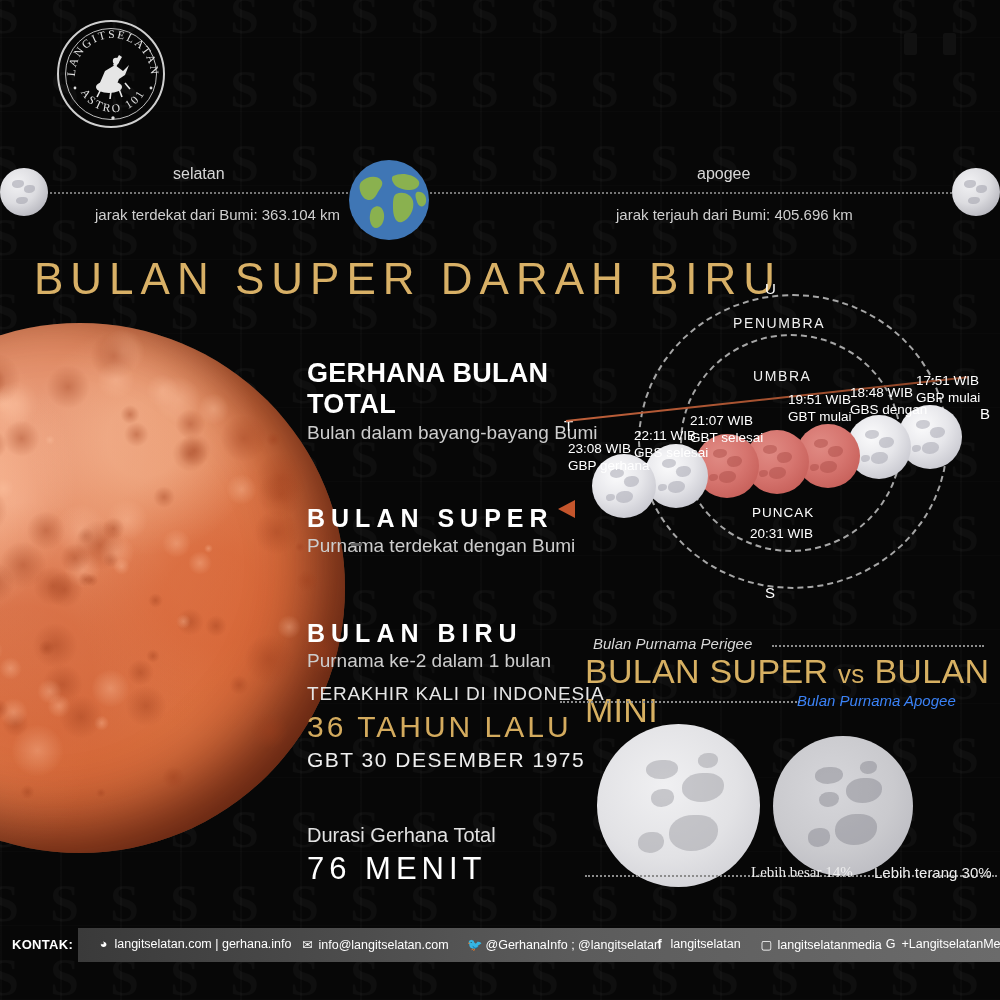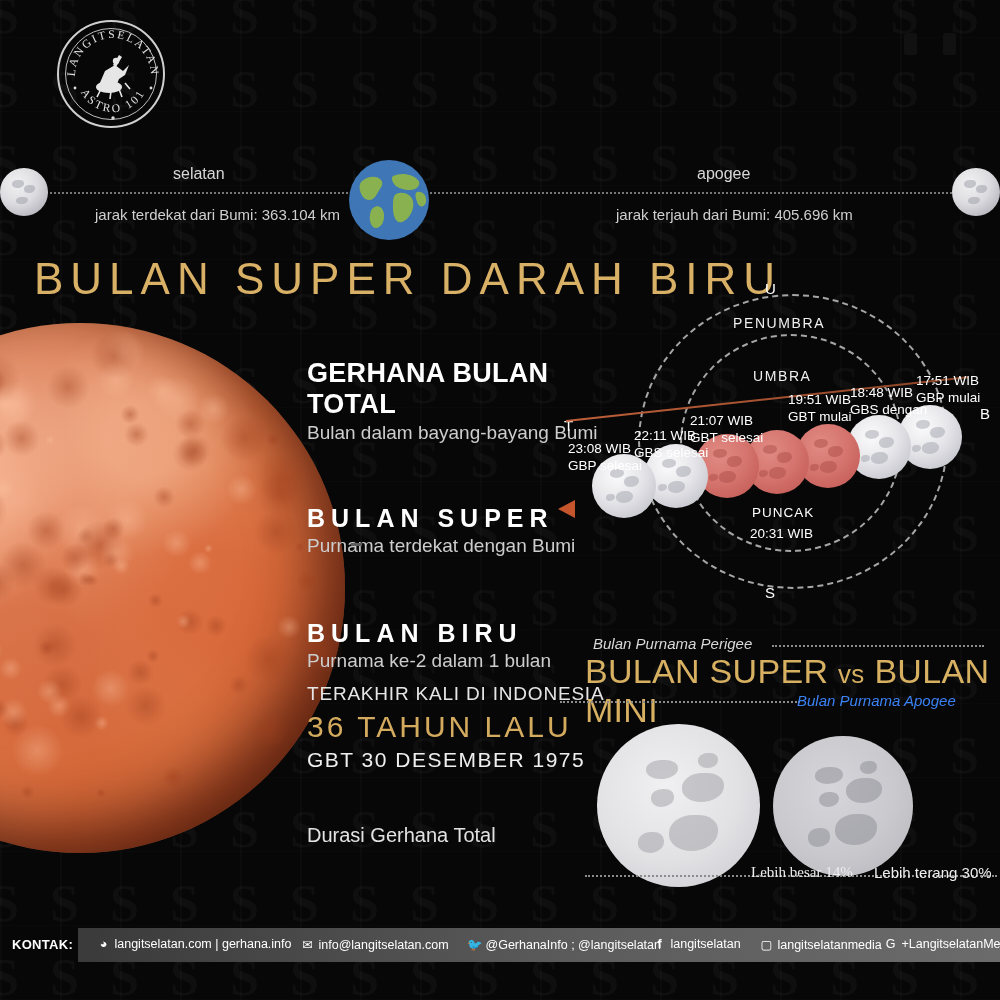--- a/index.html
+++ b/index.html
@@ -583,20 +583,21 @@
     <div class="f-sub">Purnama ke-2 dalam 1 bulan</div>
   </div>
 </div>
 <div id="tinydash"></div>
 
 <div id="lastblock">
   <div id="lb-1">TERAKHIR KALI DI INDONESIA</div>
   <div id="lb-2">36 TAHUN LALU</div>
   <div id="lb-3">GBT 30 DESEMBER 1975</div>
   <div id="dur-1">Durasi Gerhana Total</div>
+  <div id="dur-2">76 MENIT</div>
 </div>
 
 <div id="eclipse">
   <div class="ecl-ring" id="penumbra-ring"></div>
   <div class="ecl-ring" id="umbra-ring"></div>
 
   <div class="ring-word" id="penumbra-word">PENUMBRA</div>
   <div class="ring-word" id="umbra-word">UMBRA</div>
 
   <div class="axis-letter" id="ax-U">U</div>
@@ -645,21 +646,21 @@
     </div>
   <div class="ph grey" style="left: 52px; top: 182px; width: 64px; height: 64px; overflow: hidden;">
       <div style="position: absolute; left: 17.92px; top: 15.36px; width: 14.08px; height: 8.96px; border-radius: 50% 42% 56% 44%; background: rgba(168, 168, 178, 0.55);"></div>
       <div style="position: absolute; left: 32px; top: 21.76px; width: 15.36px; height: 10.88px; border-radius: 50% 42% 56% 44%; background: rgba(168, 168, 178, 0.55);"></div>
       <div style="position: absolute; left: 24.32px; top: 37.12px; width: 16.64px; height: 11.52px; border-radius: 50% 42% 56% 44%; background: rgba(168, 168, 178, 0.55);"></div>
       <div style="position: absolute; left: 14.08px; top: 39.68px; width: 8.96px; height: 7.04px; border-radius: 50% 42% 56% 44%; background: rgba(168, 168, 178, 0.55);"></div>
     </div>
 
   <div class="tlab" style="left:28px;top:168px;">
     <div>23:08 WIB</div>
-    <div>GBP selesai</div>
+    <div>GBP gerhana</div>
   </div>
   <div class="tlab" style="left:94px;top:155px;">
     <div>22:11 WIB</div>
     <div>GBS selesai</div>
   </div>
   <div class="tlab" style="left:150px;top:140px;">
     <div>21:07 WIB</div>
     <div>GBT selesai</div>
   </div>
   <div class="tlab" style="left:248px;top:119px;">

